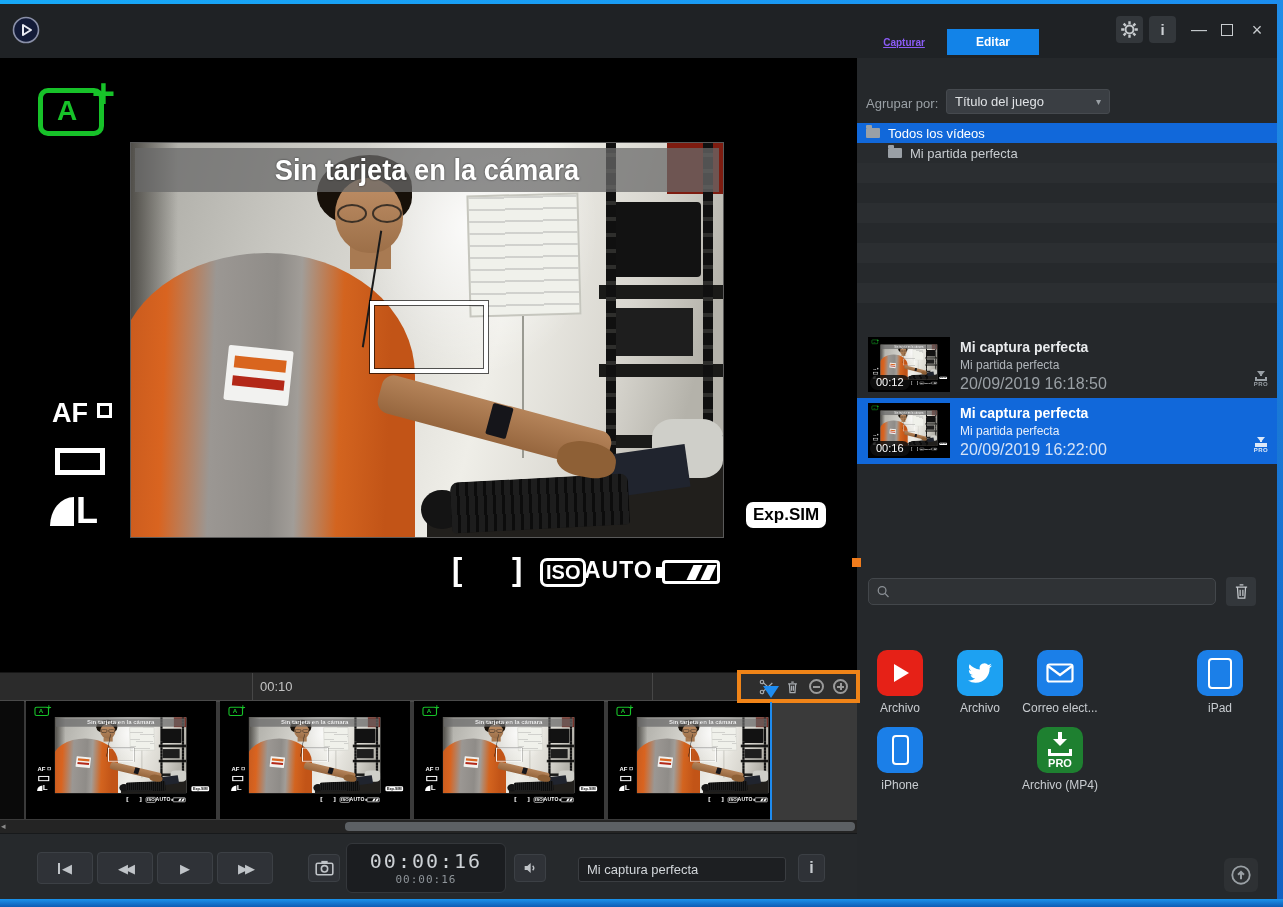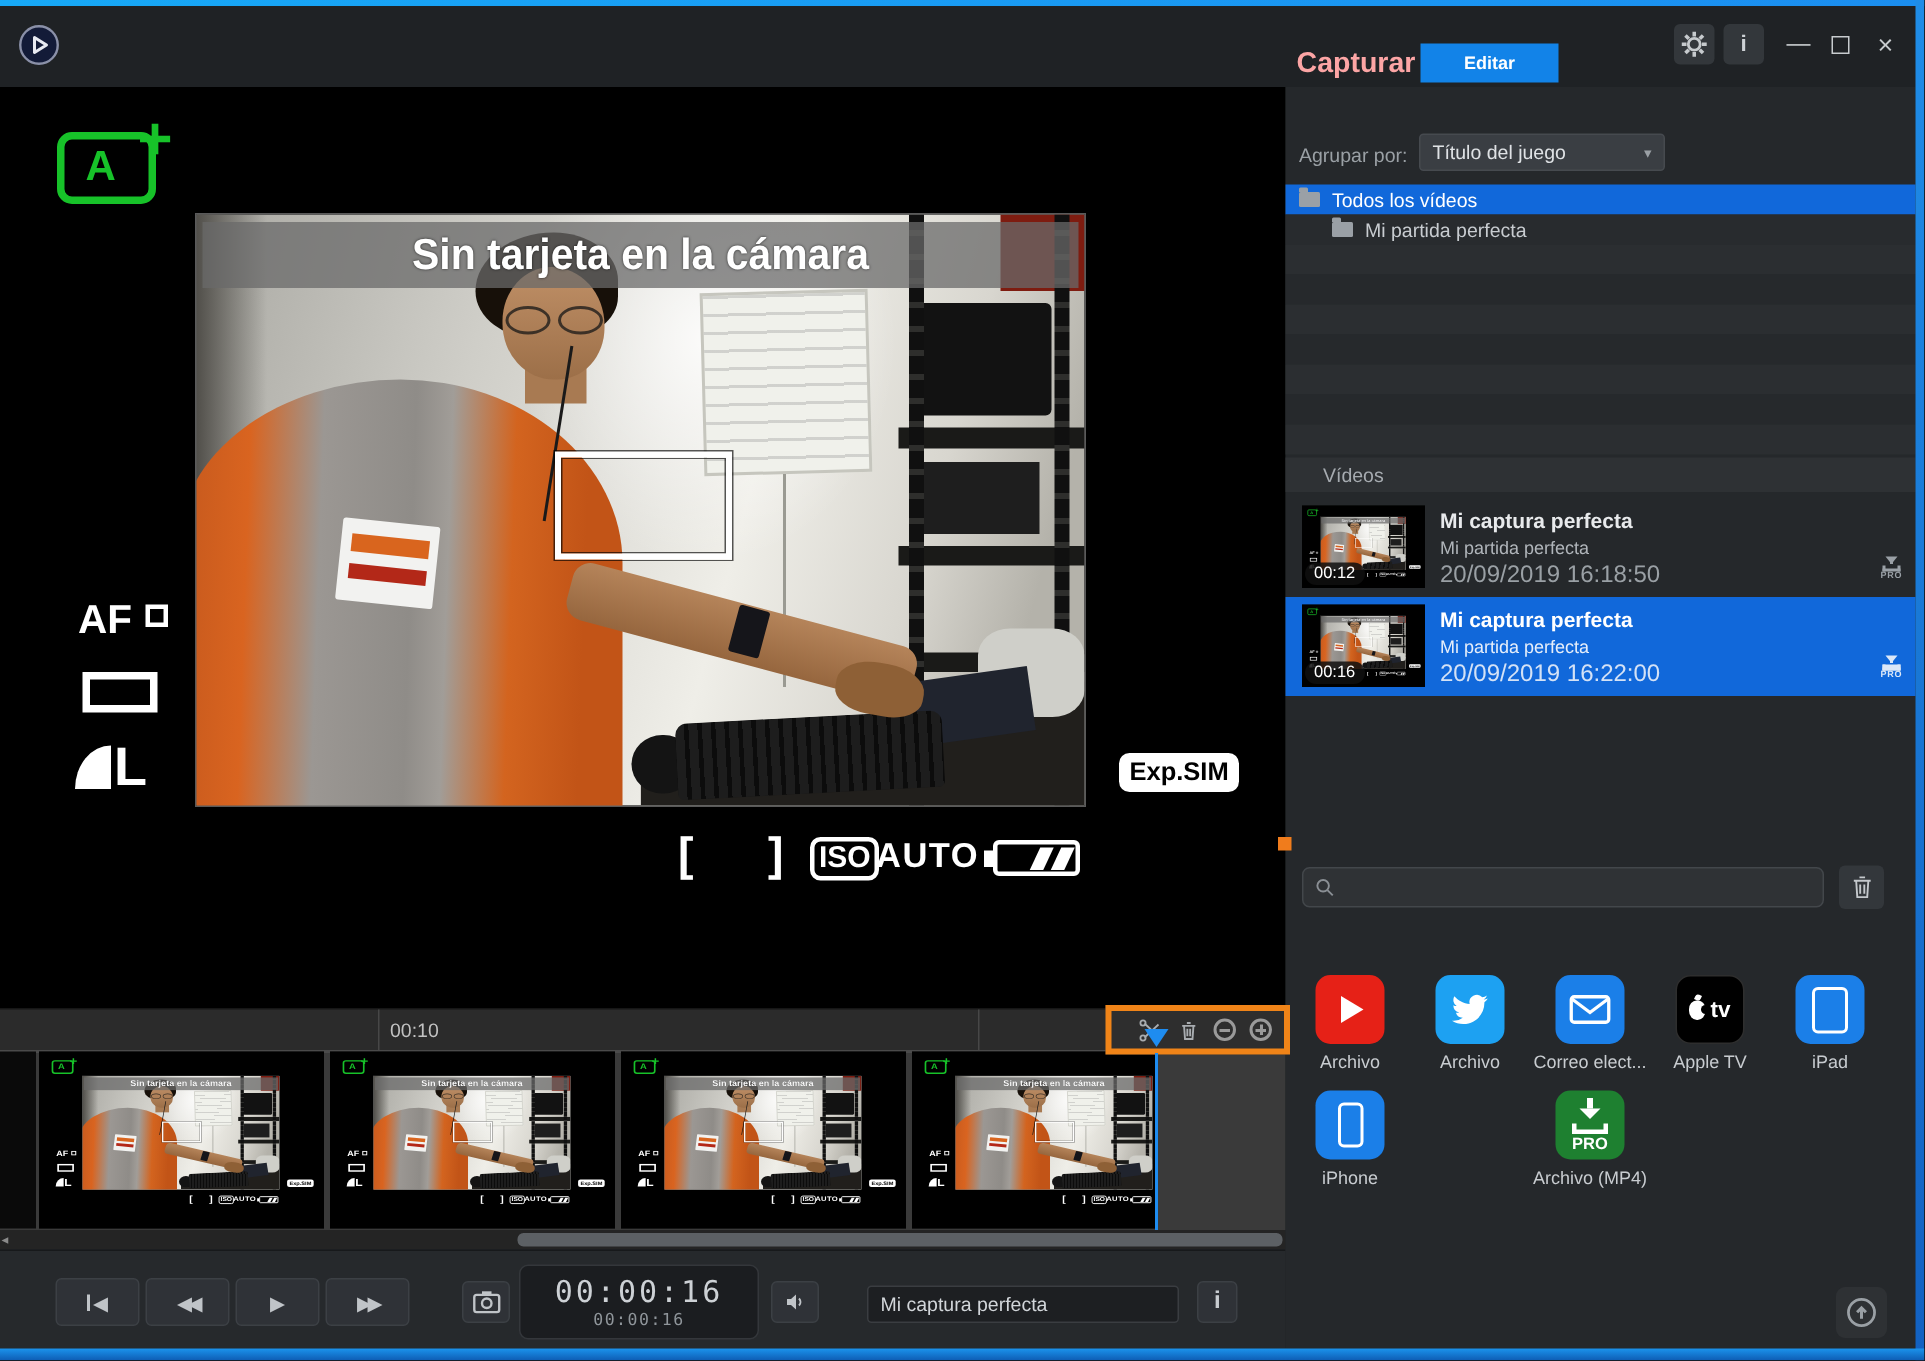--- a/index.html
+++ b/index.html
@@ -14,22 +14,22 @@
                 background:linear-gradient(180deg,#1f8de8,#1261c2); z-index:60; }
   .border-bottom { position:absolute; left:0; top:899px; width:1283px; height:8px;
                 background:linear-gradient(180deg,#1b93ec,#0e5cb4); z-index:60; }
 
   
   .titlebar { position:absolute; left:0; top:4px; width:1283px; height:54px; background:#1f2225; z-index:20; }
   .app-logo { position:absolute; left:12px; top:12px; width:28px; height:28px; }
   .winbtn { position:absolute; top:12px; width:27px; height:27px; background:#33373b; border-radius:4px;
             display:flex; align-items:center; justify-content:center; color:#cdd1d5; }
   .ctl { position:absolute; top:16px; color:#c8cccf; font-size:16px; display:flex; align-items:center; justify-content:center; }
-  .tab-capture { position:absolute; left:864px; top:26px; width:80px; height:25px; color:#fca5a5;
-                 font-size:19px; font-weight:bold; display:flex; align-items:center; justify-content:center; }
+  .tab-capture { position:absolute; left:864px; top:26px; width:80px; height:25px; color:#8b5cf6;
+                 font-size:10px; font-weight:bold; display:flex; align-items:center; justify-content:center;text-decoration:underline; }
   .tab-edit { position:absolute; left:947px; top:25px; width:92px; height:26px; background:#1283e8; color:#fff;
               font-size:12px; font-weight:bold; display:flex; align-items:center; justify-content:center; }
 
   
   .preview { position:absolute; left:0; top:58px; width:857px; height:614px; background:#000; overflow:hidden; }
   .orange-dot { position:absolute; left:852px; top:558px; width:9px; height:9px; background:#f07c1c; z-index:30; }
 
   
   .vf { position:relative; width:857px; height:614px; background:#000; color:#fff; }
   .vf-aplus { position:absolute; left:38px; top:30px; width:66px; height:48px; border:5px solid #17c229;
@@ -670,21 +670,20 @@
       <span>Mi partida perfecta</span>
     </div>
     <div class="stripe" style="top:107px; background:#2b2e31;"></div>
     <div class="stripe" style="top:127px; background:#26292c;"></div>
     <div class="stripe" style="top:147px; background:#2b2e31;"></div>
     <div class="stripe" style="top:167px; background:#26292c;"></div>
     <div class="stripe" style="top:187px; background:#2b2e31;"></div>
     <div class="stripe" style="top:207px; background:#26292c;"></div>
     <div class="stripe" style="top:227px; background:#2b2e31;"></div>
 
-    <div class="sechdr" style="top:249px">Vídeos</div>
 
     <div class="vrow" style="top:276px">
       <div class="slot-lib thumb-frame">
           <div class="vfwrap">
   <div class="vf">
     <div class="vf-aplus">
       <span class="a">A</span>
       <span class="plus">+</span>
     </div>
     <div class="vf-photo">
@@ -876,27 +875,20 @@
     </div>
     <div class="share-cell" style="left:163px; top:594px;">
       <div class="share-ico" style="background:#1b7fe8;">
         <svg width="28" height="20" viewBox="0 0 28 20">
           <rect x="1.5" y="1.5" width="25" height="17" rx="2" fill="none" stroke="#fff" stroke-width="2.2"></rect>
           <path d="M2 3l12 9L26 3" fill="none" stroke="#fff" stroke-width="2.2"></path>
         </svg>
       </div>
       <div class="share-lbl">Correo elect...</div>
     </div>
-    <div class="share-cell" style="left:243px; top:594px;">
-      <div class="share-ico appletv-ico">
-        <span class="apple-glyph"></span>
-        <span class="atv-txt">tv</span>
-      </div>
-      <div class="share-lbl">Apple TV</div>
-    </div>
     <div class="share-cell" style="left:323px; top:594px;">
       <div class="share-ico" style="background:#1b7fe8;">
         <div class="device" style="width:24px; height:31px;"></div>
       </div>
       <div class="share-lbl">iPad</div>
     </div>
     <div class="share-cell" style="left:3px; top:671px;">
       <div class="share-ico" style="background:#1b7fe8;">
         <div class="device" style="width:17px; height:30px;"></div>
       </div>

